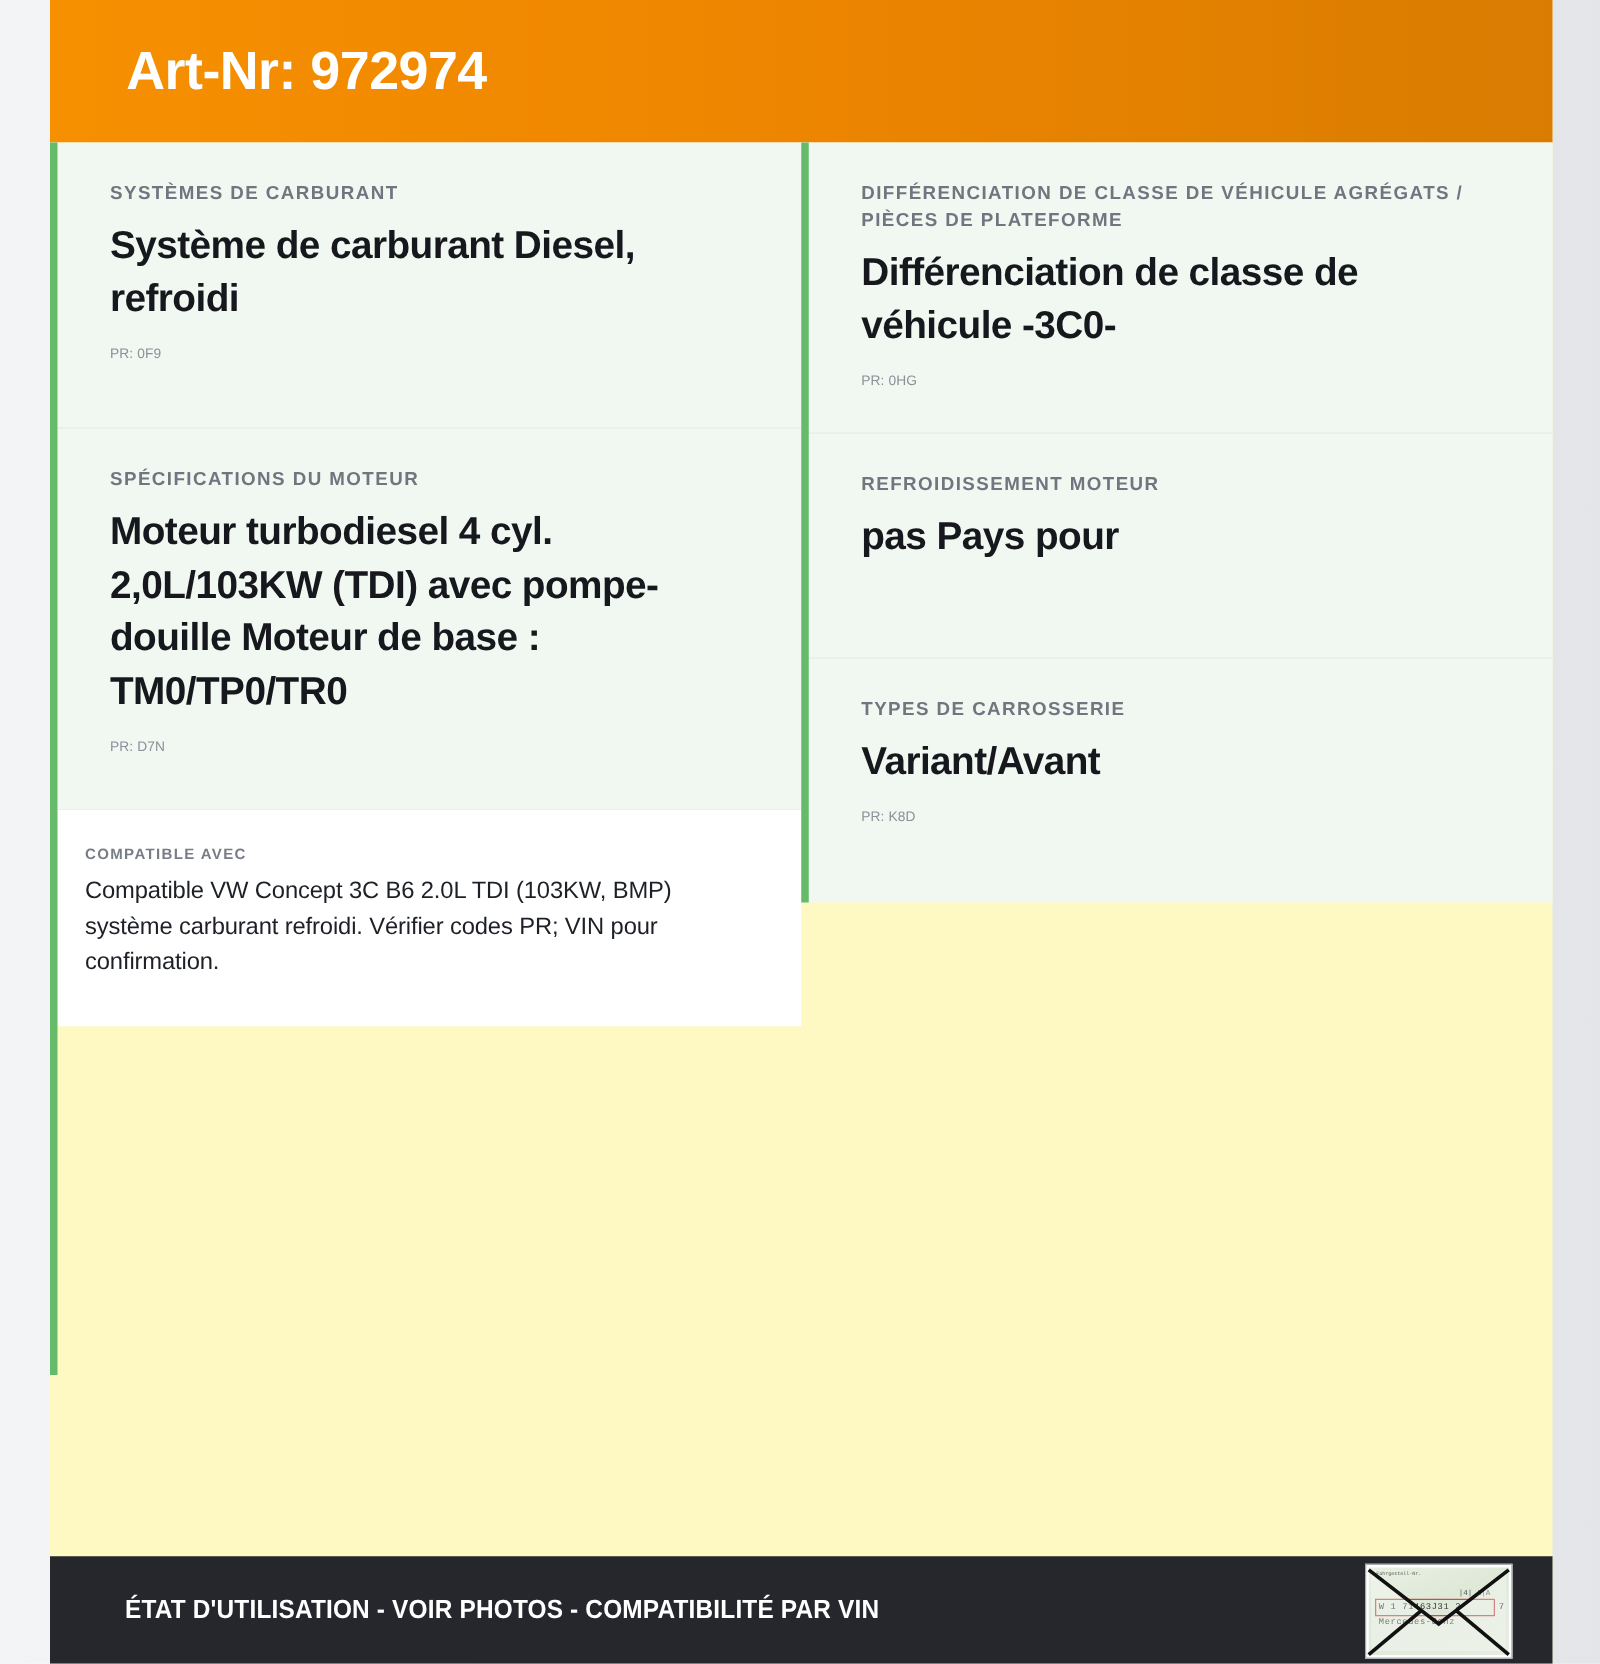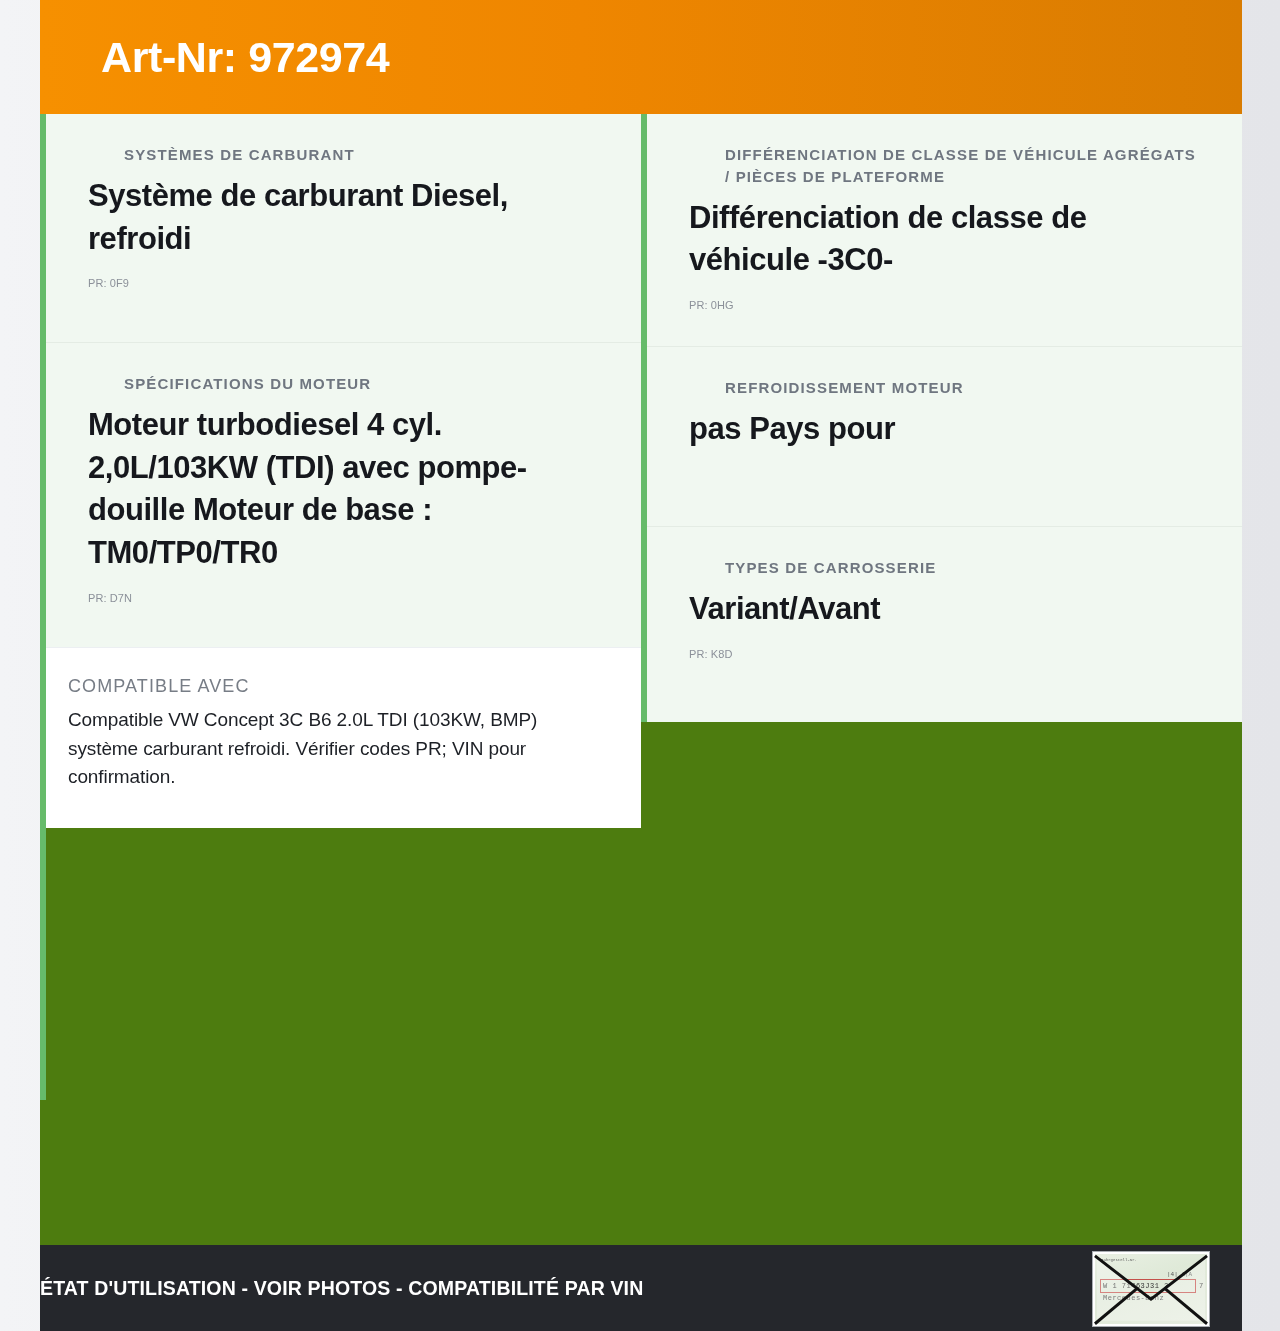--- a/index.html
+++ b/index.html
@@ -22,21 +22,21 @@
     height: 1331px;
   }
 
   
   #sheet {
     position: absolute;
     left: 40px;
     top: 0;
     width: 1202px;
     height: 1331px;
-    background: #4d7c0f;
+    background: #fef9c3;
   }
 
   
   #header {
     height: 114px;
     background: linear-gradient(to right, #f69000 0%, #ef8600 45%, #d97c01 100%);
     display: flex;
     align-items: center;
     padding-left: 61px;
   }
@@ -95,21 +95,20 @@
   .card-right-2 { min-height: 180px; }
   .card-right-3 { min-height: 195px; }
 
   .card-label {
     font-size: 15px;
     font-weight: bold;
     letter-spacing: 1.15px;
     color: #6f7680;
     text-transform: uppercase;
     line-height: 1.45;
-    margin-left: 36px;
   }
 
   .card-value {
     font-size: 31px;
     font-weight: bold;
     color: #16181d;
     line-height: 1.38;
     letter-spacing: -0.45px;
     margin-top: 9px;
   }
@@ -123,22 +122,22 @@
 
   
   #compat {
     background: #ffffff;
     padding: 28px 48px 36px 28px;
     width: 601px;
     border-top: 1px solid #eceff2;
   }
 
   #compat-label {
-    font-size: 18px;
-    font-weight: normal;
+    font-size: 12px;
+    font-weight: bold;
     letter-spacing: 1.1px;
     color: #777d86;
     text-transform: uppercase;
   }
 
   #compat-text {
     font-size: 19px;
     color: #1d2026;
     line-height: 1.5;
     margin-top: 9px;
@@ -148,20 +147,21 @@
   
   #footer {
     position: absolute;
     left: 0;
     top: 1245px;
     width: 1202px;
     height: 86px;
     background: #25272c;
     display: flex;
     align-items: center;
+    padding-left: 60px;
   }
 
   #footer-text {
     color: #ffffff;
     font-size: 21px;
     font-weight: bold;
     letter-spacing: 0.15px;
     transform: scaleX(0.93);
     transform-origin: left center;
     white-space: nowrap;

